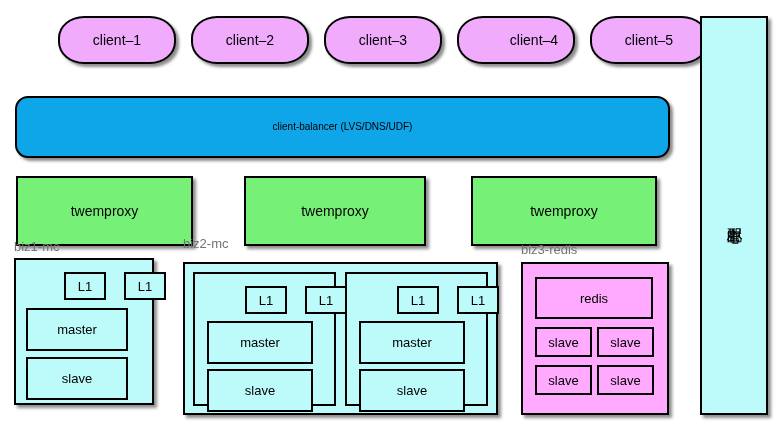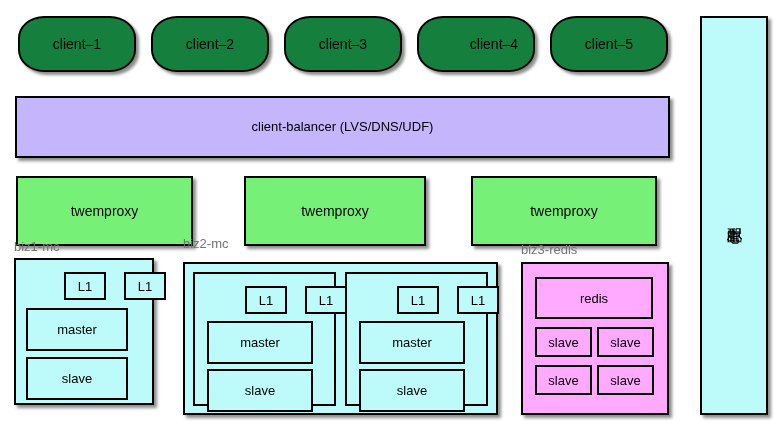--- a/index.html
+++ b/index.html
@@ -29,41 +29,43 @@
     align-items: center;
     justify-content: center;
     color: #000000;
     text-align: center;
     line-height: 1.15;
     box-shadow: 3px 3px 3px rgba(0,0,0,0.45);
   }
 
   
   .client {
-    background: #15803d;
+    background: #f0abfc;
     border-radius: 26px / 22px;
     font-size: 14px;
     top: 16px;
     width: 118px;
-    height: 56px;
+    height: 48px;
+    margin-left: 40px;
   }
   #client-0 { left: 18px; }
   #client-1 { left: 151px; }
   #client-2 { left: 284px; }
   #client-3 { left: 417px; padding-left: 36px; }
   #client-4 { left: 550px; }
 
   
   #balancer {
-    background: #c4b5fd;
+    background: #0ea5e9;
     left: 15px;
     top: 96px;
     width: 655px;
     height: 62px;
-    font-size: 13px;
+    font-size: 10px;
+    border-radius: 13px;
   }
 
   
   .twemproxy {
     background: #77f077;
     top: 176px;
     height: 70px;
     font-size: 14px;
   }
   #twemproxy-0 { left: 16px;  width: 177px; }

